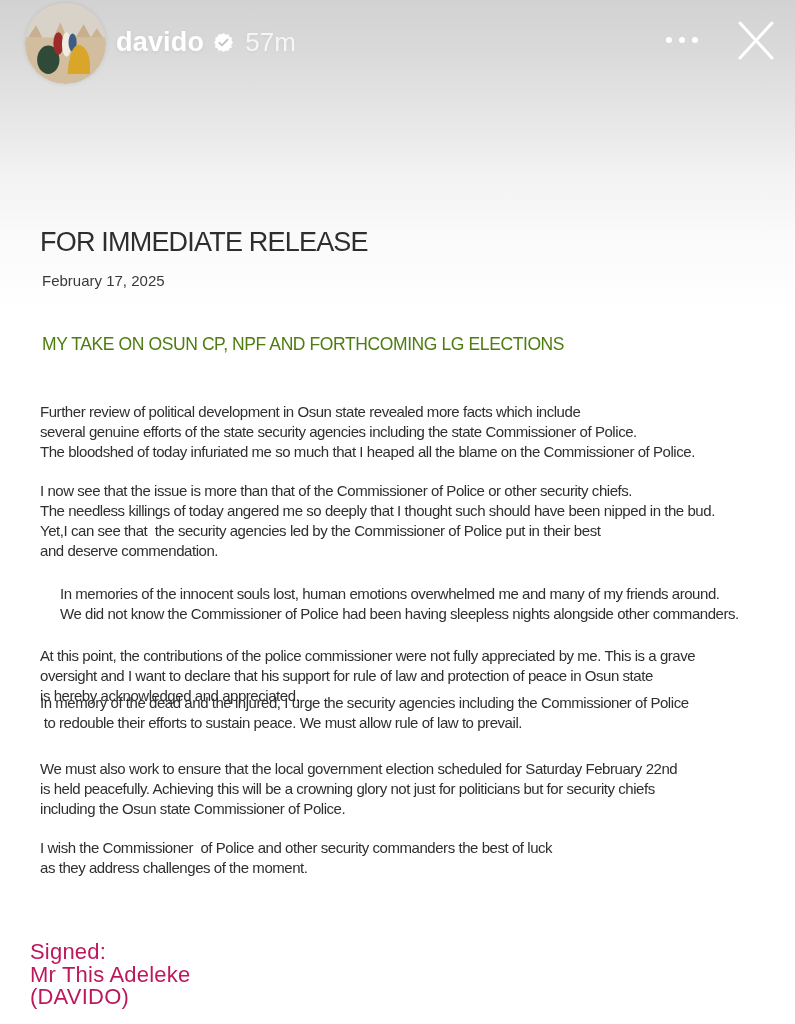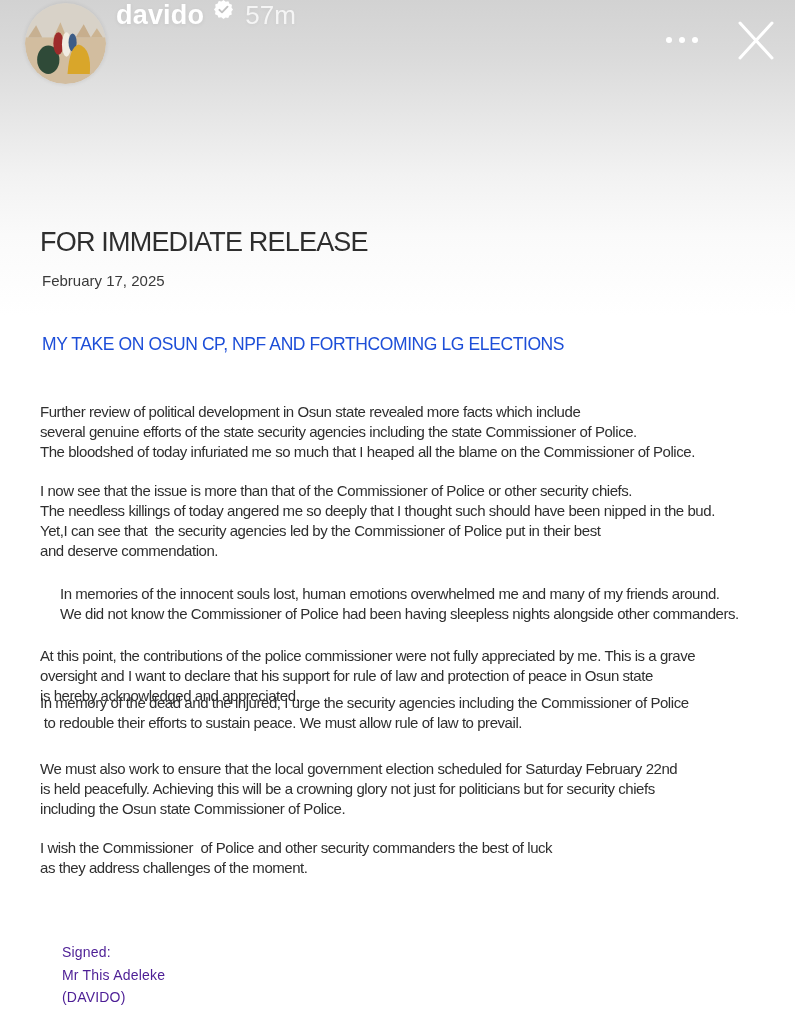--- a/index.html
+++ b/index.html
@@ -35,21 +35,21 @@
     border-radius: 50%;
     overflow: hidden;
     cursor: pointer;
     box-shadow: 0 0 4px rgba(0,0,0,0.10);
   }
   .user-row {
     position: absolute;
     left: 116px; top: 0;
     height: 84px;
     display: flex;
-    align-items: flex-start;
+    align-items: center;
     gap: 10px;
   }
   .username {
     color: #ffffff;
     font-size: 27px;
     font-weight: 600;
     letter-spacing: 0.2px;
     text-shadow: 0 1px 4px rgba(0,0,0,0.07);
     cursor: pointer;
   }
@@ -102,46 +102,46 @@
   }
   .doc-date {
     left: 42px; top: 272px;
     font-size: 15px;
     color: #3a3a3a;
   }
   .doc-title {
     left: 42px; top: 334px;
     font-size: 17.5px;
     letter-spacing: -0.4px;
-    color: #1d4ed8;
+    color: #4d7c0f;
     text-align: center;
   }
   .doc-paragraph {
     left: 40px;
     width: 750px;
     font-size: 15px;
     line-height: 20px;
     letter-spacing: -0.45px;
     white-space: pre-wrap;
     color: #2f2f2f;
   }
   .p1 { top: 402px; }
   .p2 { top: 481px; }
   .p3 { top: 584px; margin-left: 20px; }
   .p4 { top: 646px; }
   .p5 { top: 693px; }
   .p6 { top: 759px; }
   .p7 { top: 838px; }
 
   .signature {
-    left: 62px; top: 941px;
-    font-size: 14px;
+    left: 30px; top: 941px;
+    font-size: 22px;
     line-height: 22.5px;
     letter-spacing: 0.2px;
-    color: #4c1d95;
+    color: #be185d;
   }
 </style>
 </head>
 <body>
 
 <div class="document">
 
   <div class="doc-block release-heading">FOR IMMEDIATE RELEASE</div>
 
   <div class="doc-block doc-date">February 17, 2025</div>

